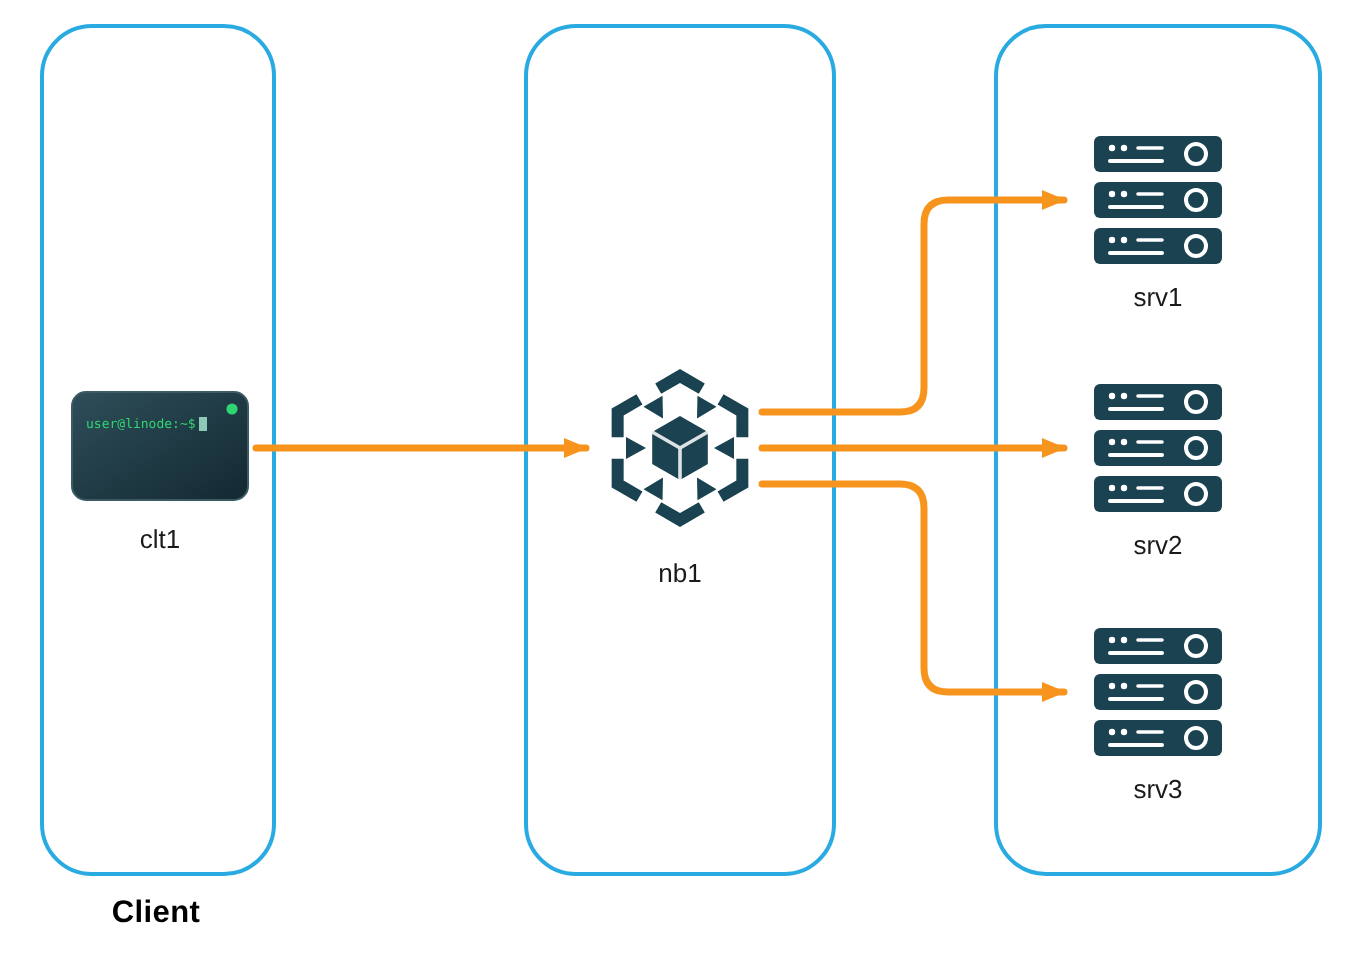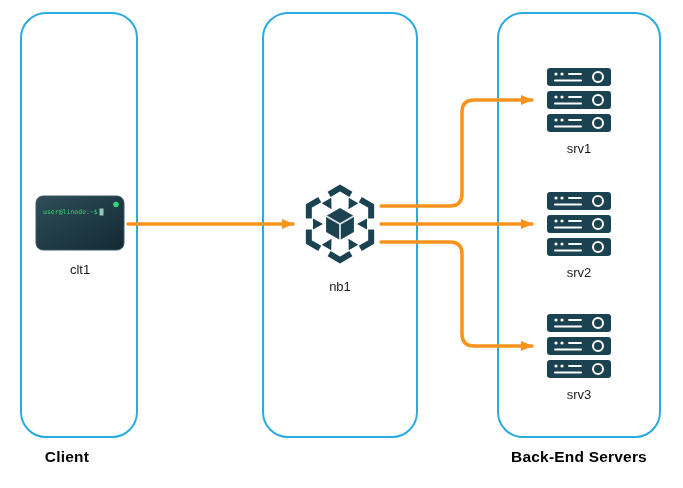--- a/index.html
+++ b/index.html
@@ -21,22 +21,21 @@
 </style>
 </head>
 <body>
 
 <div class="stage">
 
   <div class="column" style="left:20px;top:12px;width:118px;height:426px"></div>
   <div class="column" style="left:262px;top:12px;width:156px;height:426px"></div>
   <div class="column" style="left:497px;top:12px;width:164px;height:426px"></div>
 
-  <div class="col-label" style="left:8px;top:448px;width:118px">Client</div>
-  <div class="col-label" style="left:497px;top:448px;width:164px">Back-End Servers</div>
+  <div class="col-label" style="left:19px;top:448px;width:118px">Client</div>
 
   <svg class="overlay" width="683" height="488" viewBox="0 0 683 488">
     <defs>
       <marker id="arrowhead" markerUnits="userSpaceOnUse" markerWidth="14" markerHeight="12" refX="11" refY="5" orient="auto">
         <path d="M0,0 L12,5 L0,10 Z" fill="#F7941E"></path>
       </marker>
       <linearGradient id="termg" x1="0" y1="0" x2="1" y2="1">
         <stop offset="0" stop-color="#2E4E59"></stop>
         <stop offset="1" stop-color="#132932"></stop>
       </linearGradient>

